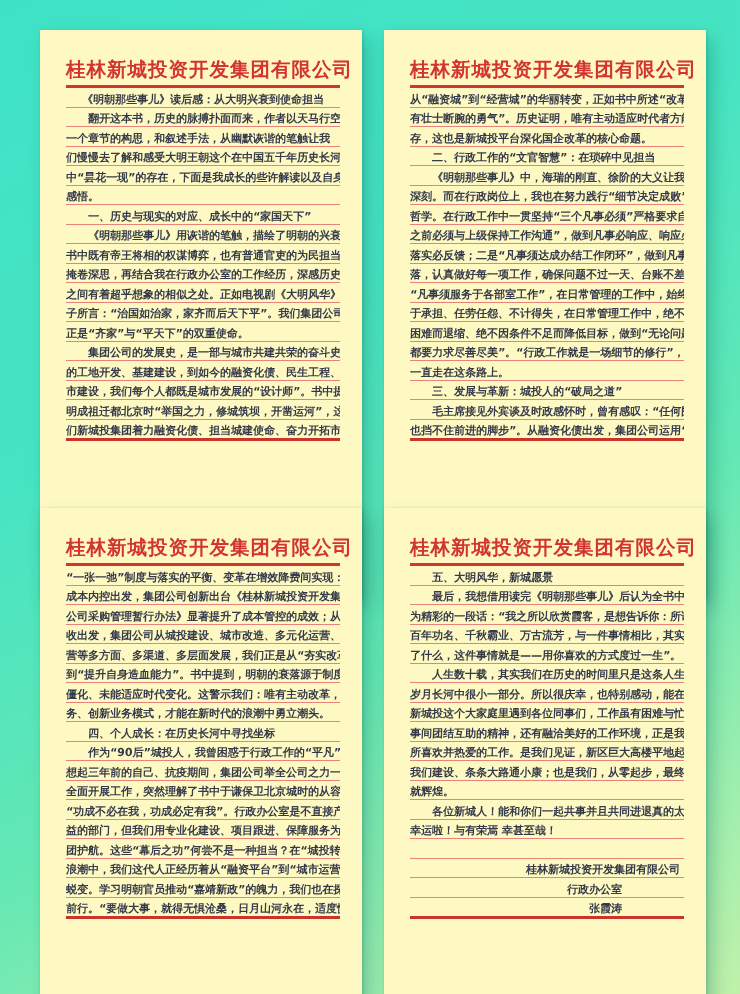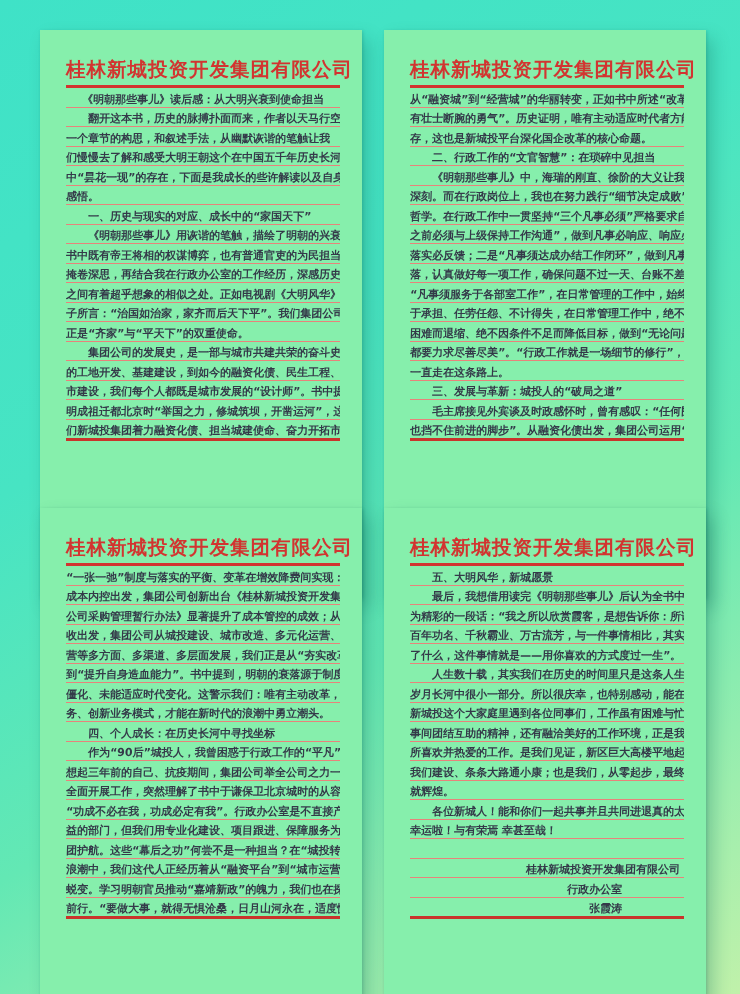--- a/index.html
+++ b/index.html
@@ -4,21 +4,21 @@
 <style>
   html,body{margin:0;padding:0;}
   body{
     width:740px;height:994px;overflow:hidden;
     font-family:"DejaVu Sans",sans-serif;
     background:linear-gradient(150deg,#3fe2c7 0%,#47e4c3 35%,#63e8b4 62%,#9deeae 85%,#c0f1aa 100%);
     position:relative;
   }
   .sheet{
     position:absolute;width:322px;height:568px;
-    background:#86efac;
+    background:#fef9c3;
     box-shadow:7px 9px 16px rgba(15,110,90,.30),1px 1px 3px rgba(15,110,90,.25);
     box-sizing:border-box;
     padding:28px 22px 0 26px;
   }
   .sheet.p1{left:40px;top:30px;}
   .sheet.p2{left:384px;top:30px;}
   .sheet.p3{left:40px;top:508px;}
   .sheet.p4{left:384px;top:508px;}
   .lh-title{
     margin:0;text-align:center;

